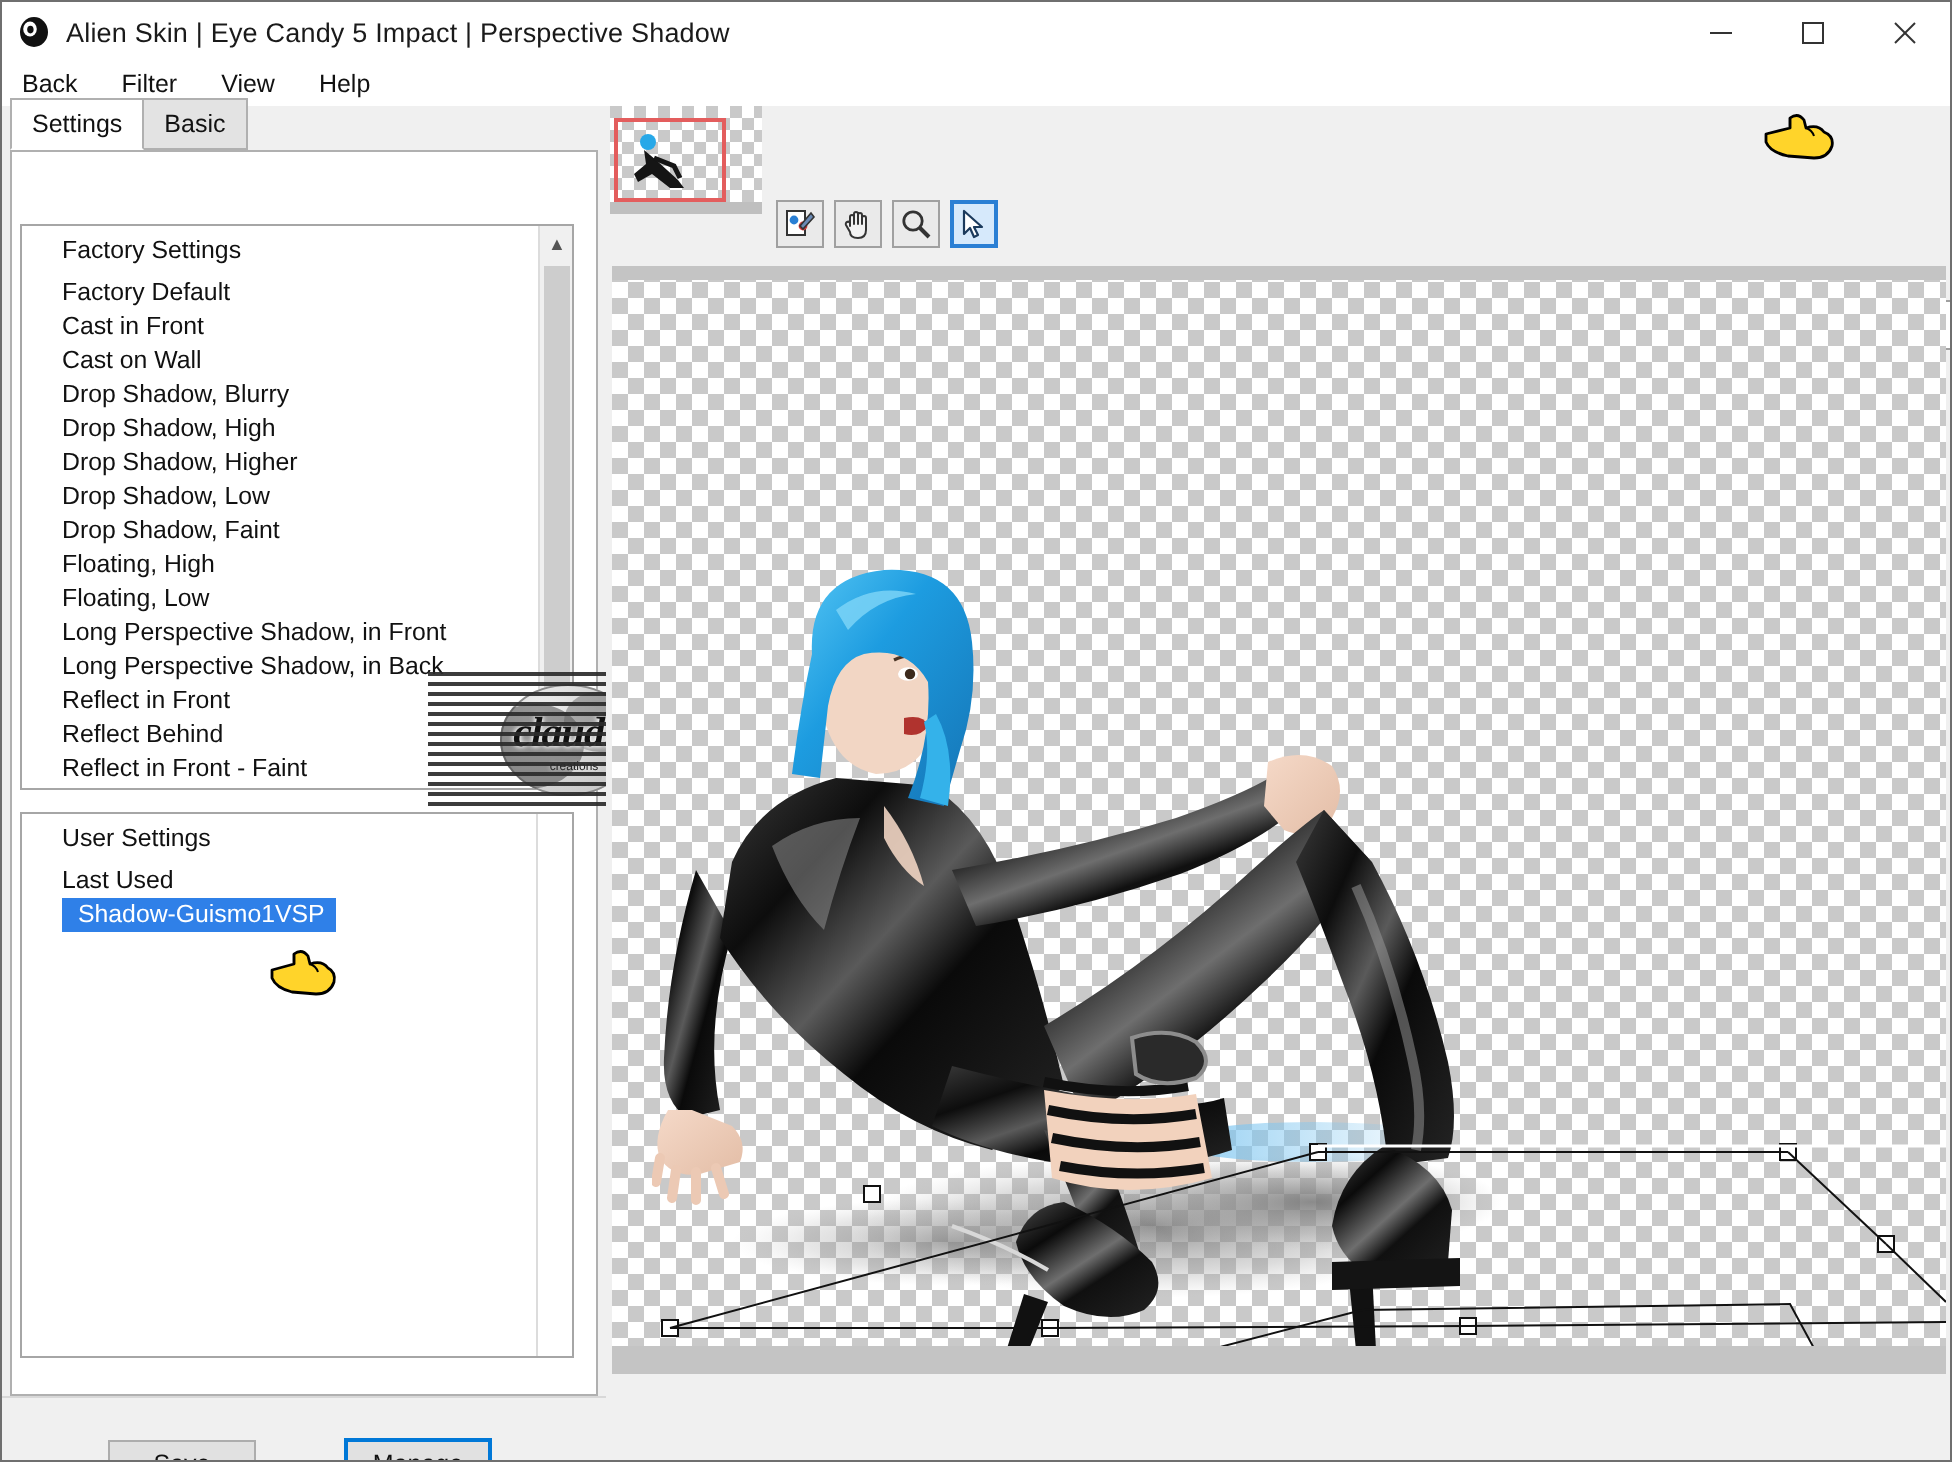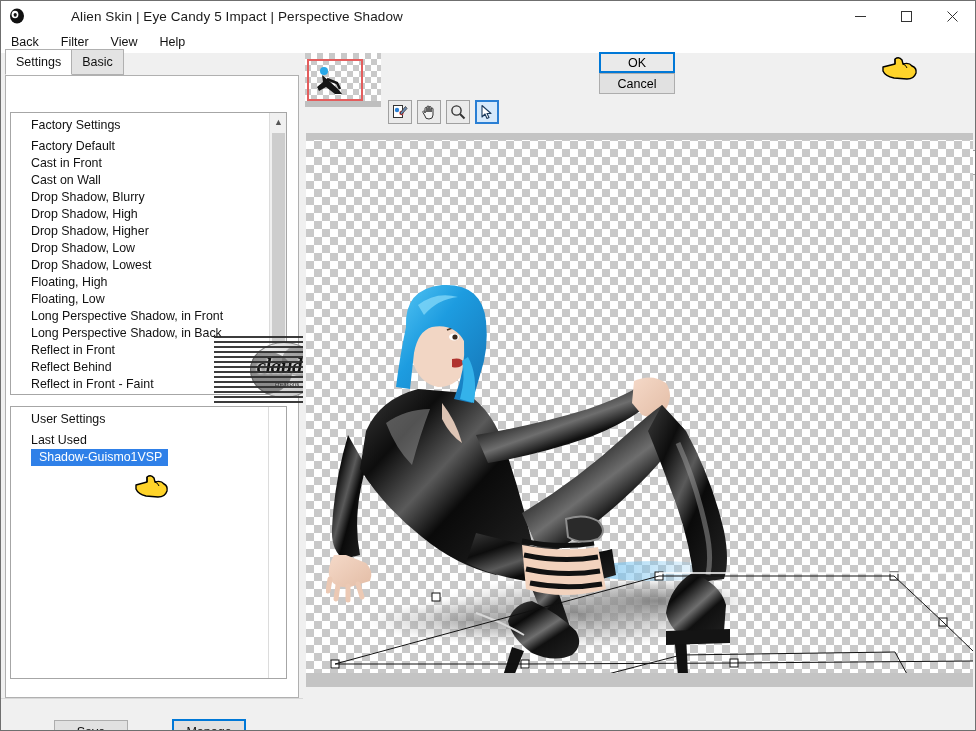--- a/index.html
+++ b/index.html
@@ -24,21 +24,20 @@
     background: #ffffff;
     display: flex; align-items: center;
   }
   #app-icon {
     width: 16px; height: 16px; margin-left: 8px; margin-right: 8px;
     flex: 0 0 auto;
   }
   #title-text {
     font-size: 13.5px; color: #1a1a1a; letter-spacing: .1px;
     white-space: nowrap;
-    margin-left: 38px;
   }
   #win-controls { margin-left: auto; display: flex; height: 30px; }
   .wbtn {
     width: 46px; height: 30px;
     display: flex; align-items: center; justify-content: center;
     background: #ffffff;
   }
   .wbtn svg { display:block; }
 
   
@@ -366,21 +365,21 @@
       <div class="listbox" id="factory-list">
         <div class="list-inner">
           <div class="list-row header">Factory Settings</div>
           <div class="list-row">Factory Default</div>
           <div class="list-row">Cast in Front</div>
           <div class="list-row">Cast on Wall</div>
           <div class="list-row">Drop Shadow, Blurry</div>
           <div class="list-row">Drop Shadow, High</div>
           <div class="list-row">Drop Shadow, Higher</div>
           <div class="list-row">Drop Shadow, Low</div>
-          <div class="list-row">Drop Shadow, Lowest</div>
+          <div class="list-row">Drop Shadow, Faint</div>
           <div class="list-row">Floating, High</div>
           <div class="list-row">Floating, Low</div>
           <div class="list-row">Long Perspective Shadow, in Front</div>
           <div class="list-row">Long Perspective Shadow, in Back</div>
           <div class="list-row">Reflect in Front</div>
           <div class="list-row">Reflect Behind</div>
           <div class="list-row">Reflect in Front - Faint</div>
         </div>
         <div class="vscroll">
           <div class="arrow up">▲</div>
@@ -584,32 +583,20 @@
             <line x1="219" y1="531" x2="428" y2="530"></line>
             <line x1="428" y1="530" x2="667" y2="528"></line>
           </g>
           <line x1="353" y1="440" x2="667" y2="440" stroke="#ffffff" stroke-width="1.4"></line>
         </svg>
 
         <div id="canvas-botband"></div>
       </div>
     </div>
 
-    <div style="position:absolute; left:598px; top:-1px; width:76px; height:42px;">
-      <div style="position:absolute; left:0; top:0; width:76px; height:21px;
-                  border:2px solid #0078d7; background:#eaeaea;
-                  display:flex; align-items:center; justify-content:center; font-size:12.5px;">
-        <span>OK</span>
-      </div>
-      <div style="position:absolute; left:0; top:21px; width:76px; height:21px;
-                  border:1px solid #adadad; background:#e1e1e1;
-                  display:flex; align-items:center; justify-content:center; font-size:12.5px;">
-        <span>Cancel</span>
-      </div>
-    </div>
   </div>
 
   <svg class="hand-cursor" style="left:880px; top:52px; width:42px; height:28px;" viewBox="0 0 42 28">
     <path d="M2 14 L14 11 L14 6 Q18 3 21 7 L22 11 Q28 9 31 13 Q36 15 35 20 Q33 26 26 26 L13 25 Q4 23 2 18 Z" fill="#ffd42a" stroke="#000" stroke-width="1.4" stroke-linejoin="round"></path>
     <path d="M14 11 L14 6" fill="none" stroke="#000" stroke-width="1.1"></path>
     <path d="M22 11 Q25 12 26 15" fill="none" stroke="#000" stroke-width="1"></path>
   </svg>
 
 
 </div>

